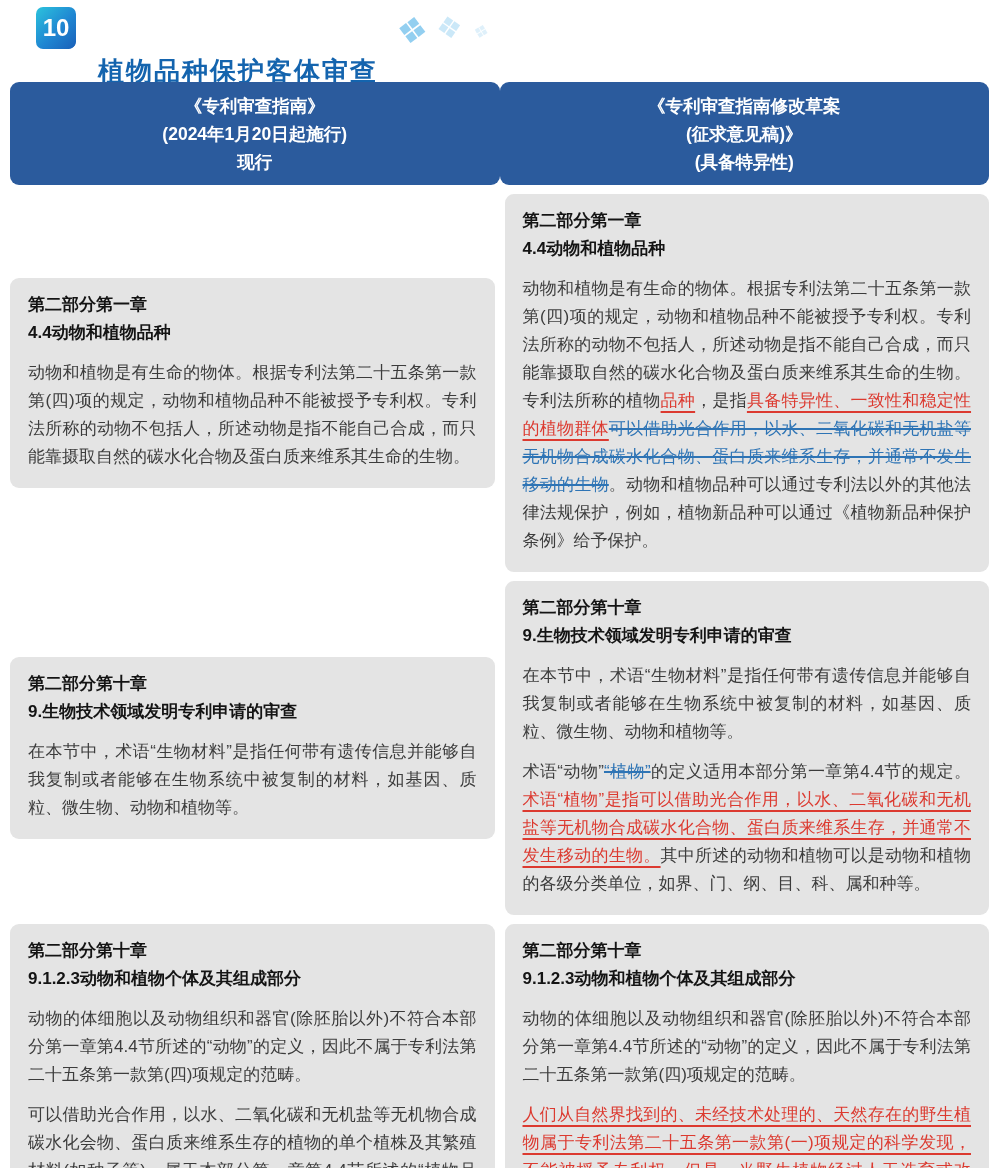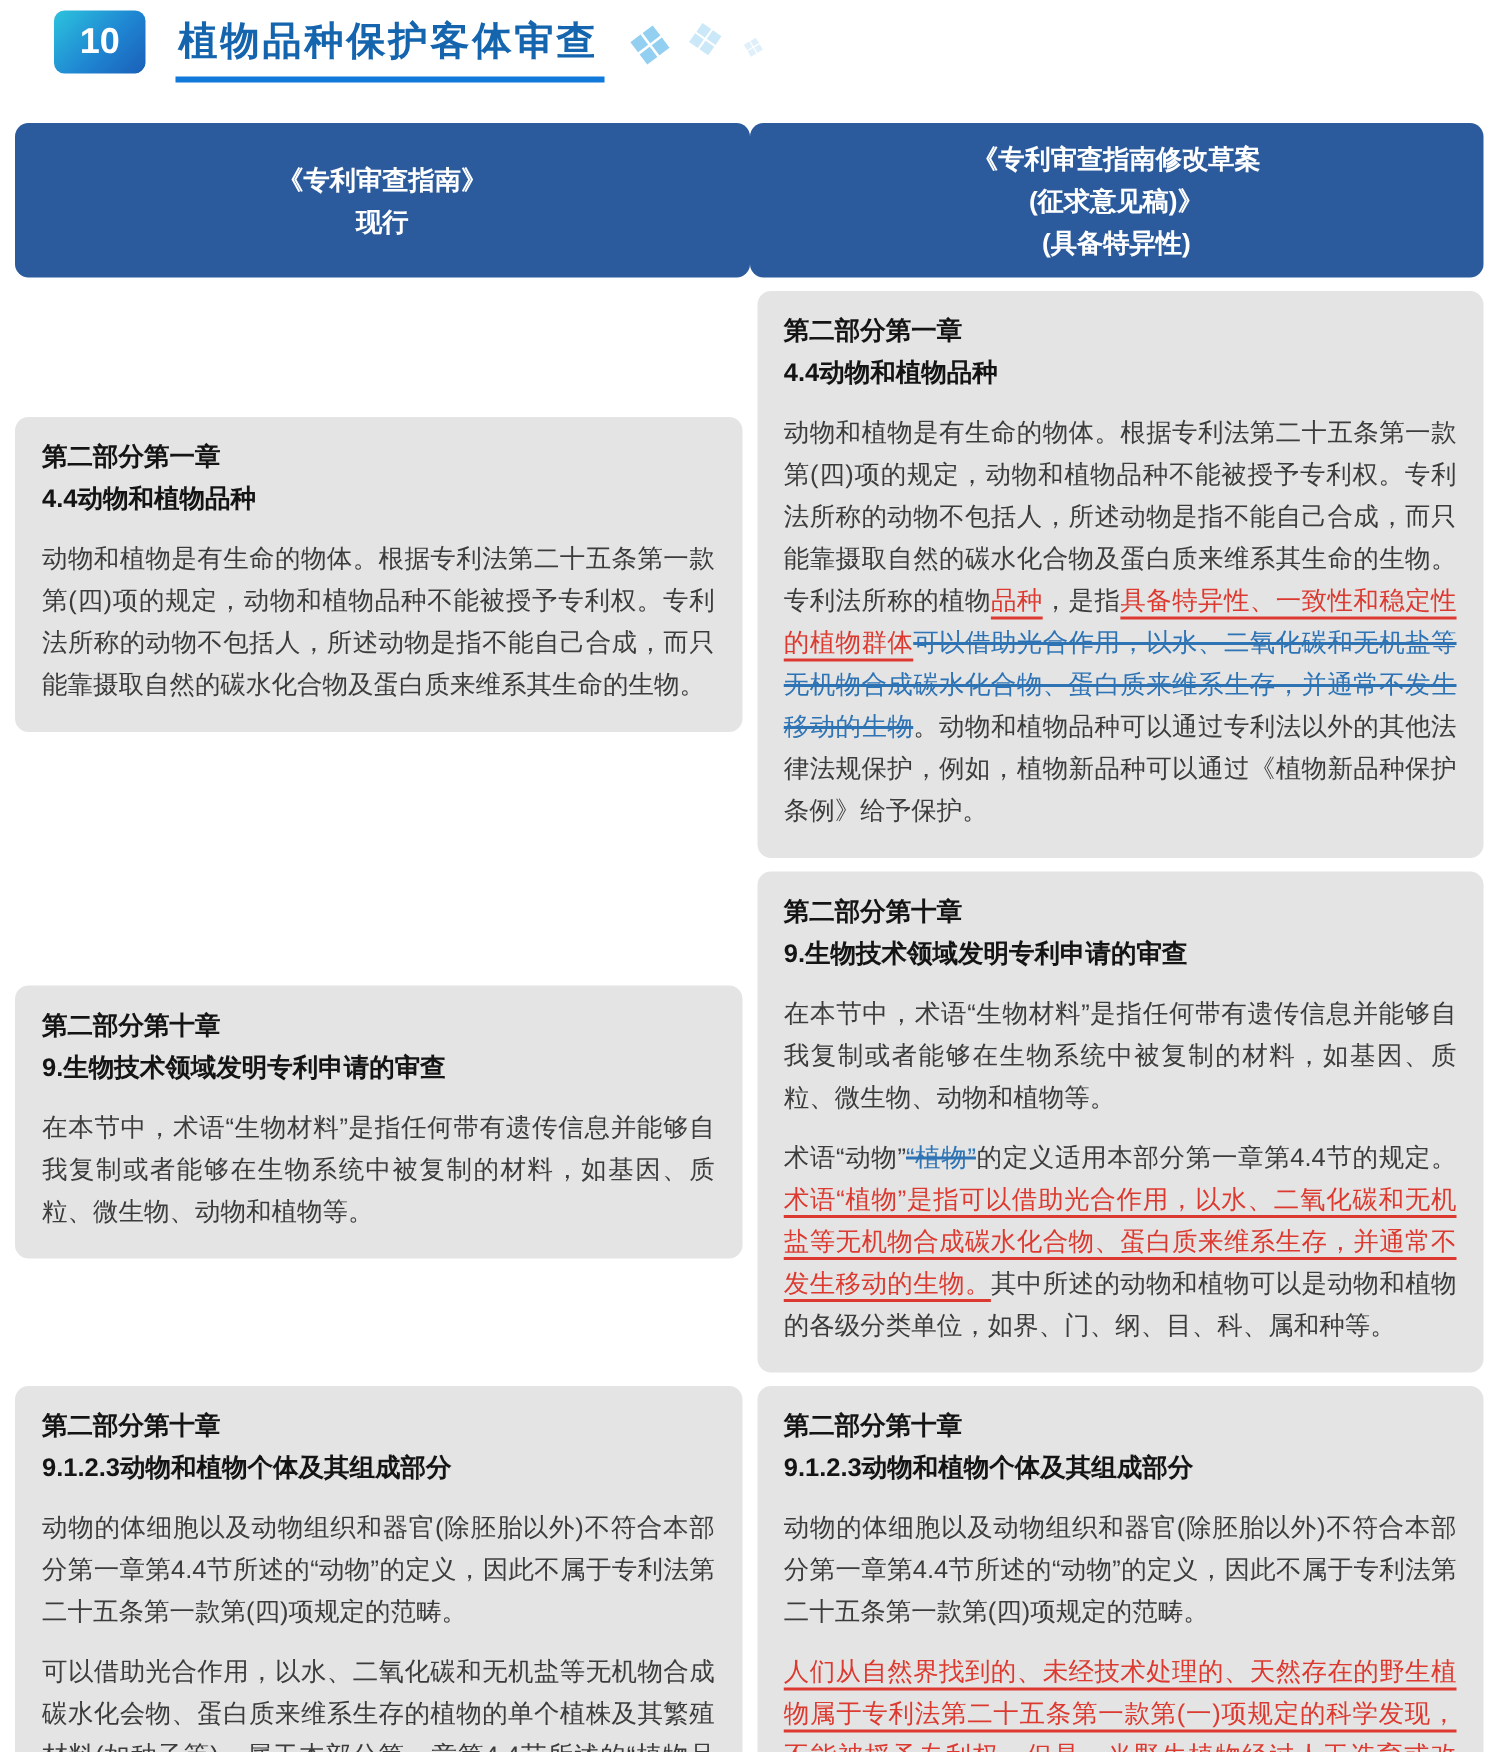--- a/index.html
+++ b/index.html
@@ -12,21 +12,21 @@
   
   .top {
     display: flex;
     align-items: flex-start;
     padding: 7px 0 0 36px;
     height: 66px;
     box-sizing: border-box;
   }
   .badge {
     position: relative;
-    width: 61px; height: 42px;
+    width: 40px; height: 42px;
     border-radius: 7px;
     background: linear-gradient(135deg, #2cc3dd 0%, #1f86d2 55%, #1a5fb8 100%);
     color: #fff;
     font-size: 24px; font-weight: bold;
     display: flex; align-items: center; justify-content: center;
     flex: 0 0 auto;
   }
   .badge::after {
     content: "";
     position: absolute;
@@ -40,20 +40,21 @@
   .title-wrap { margin-left: 20px; }
   .page-title {
     display: inline-block;
     font-size: 26px;
     font-weight: bold;
     letter-spacing: 2px;
     color: #1464ae;
     padding: 6px 4px 9px 2px;
     border-bottom: 4px solid #1079d9;
     line-height: 1.1;
+    margin-top: 44px;
   }
   .decor {
     display: flex;
     align-items: flex-start;
     margin-left: 14px;
     padding-top: 6px;
     color: #8ecdf0;
     user-select: none;
   }
   .gem { line-height: 1; }
@@ -121,20 +122,21 @@
       <span class="gem gem1">❖</span>
       <span class="gem gem2">❖</span>
       <span class="gem gem3">❖</span>
     </div>
   </div>
 
   <div class="grid">
     <div class="thead">
       <div class="thbox">
         <div>《专利审查指南》</div>
+        <div>(2024年1月20日起施行)</div>
         <div>现行</div>
       </div>
       <div class="thbox">
         <div>《专利审查指南修改草案</div>
         <div>(征求意见稿)》</div>
         <div>(具备特异性)</div>
       </div>
     </div>
     <div class="rows">
         <div class="row">

